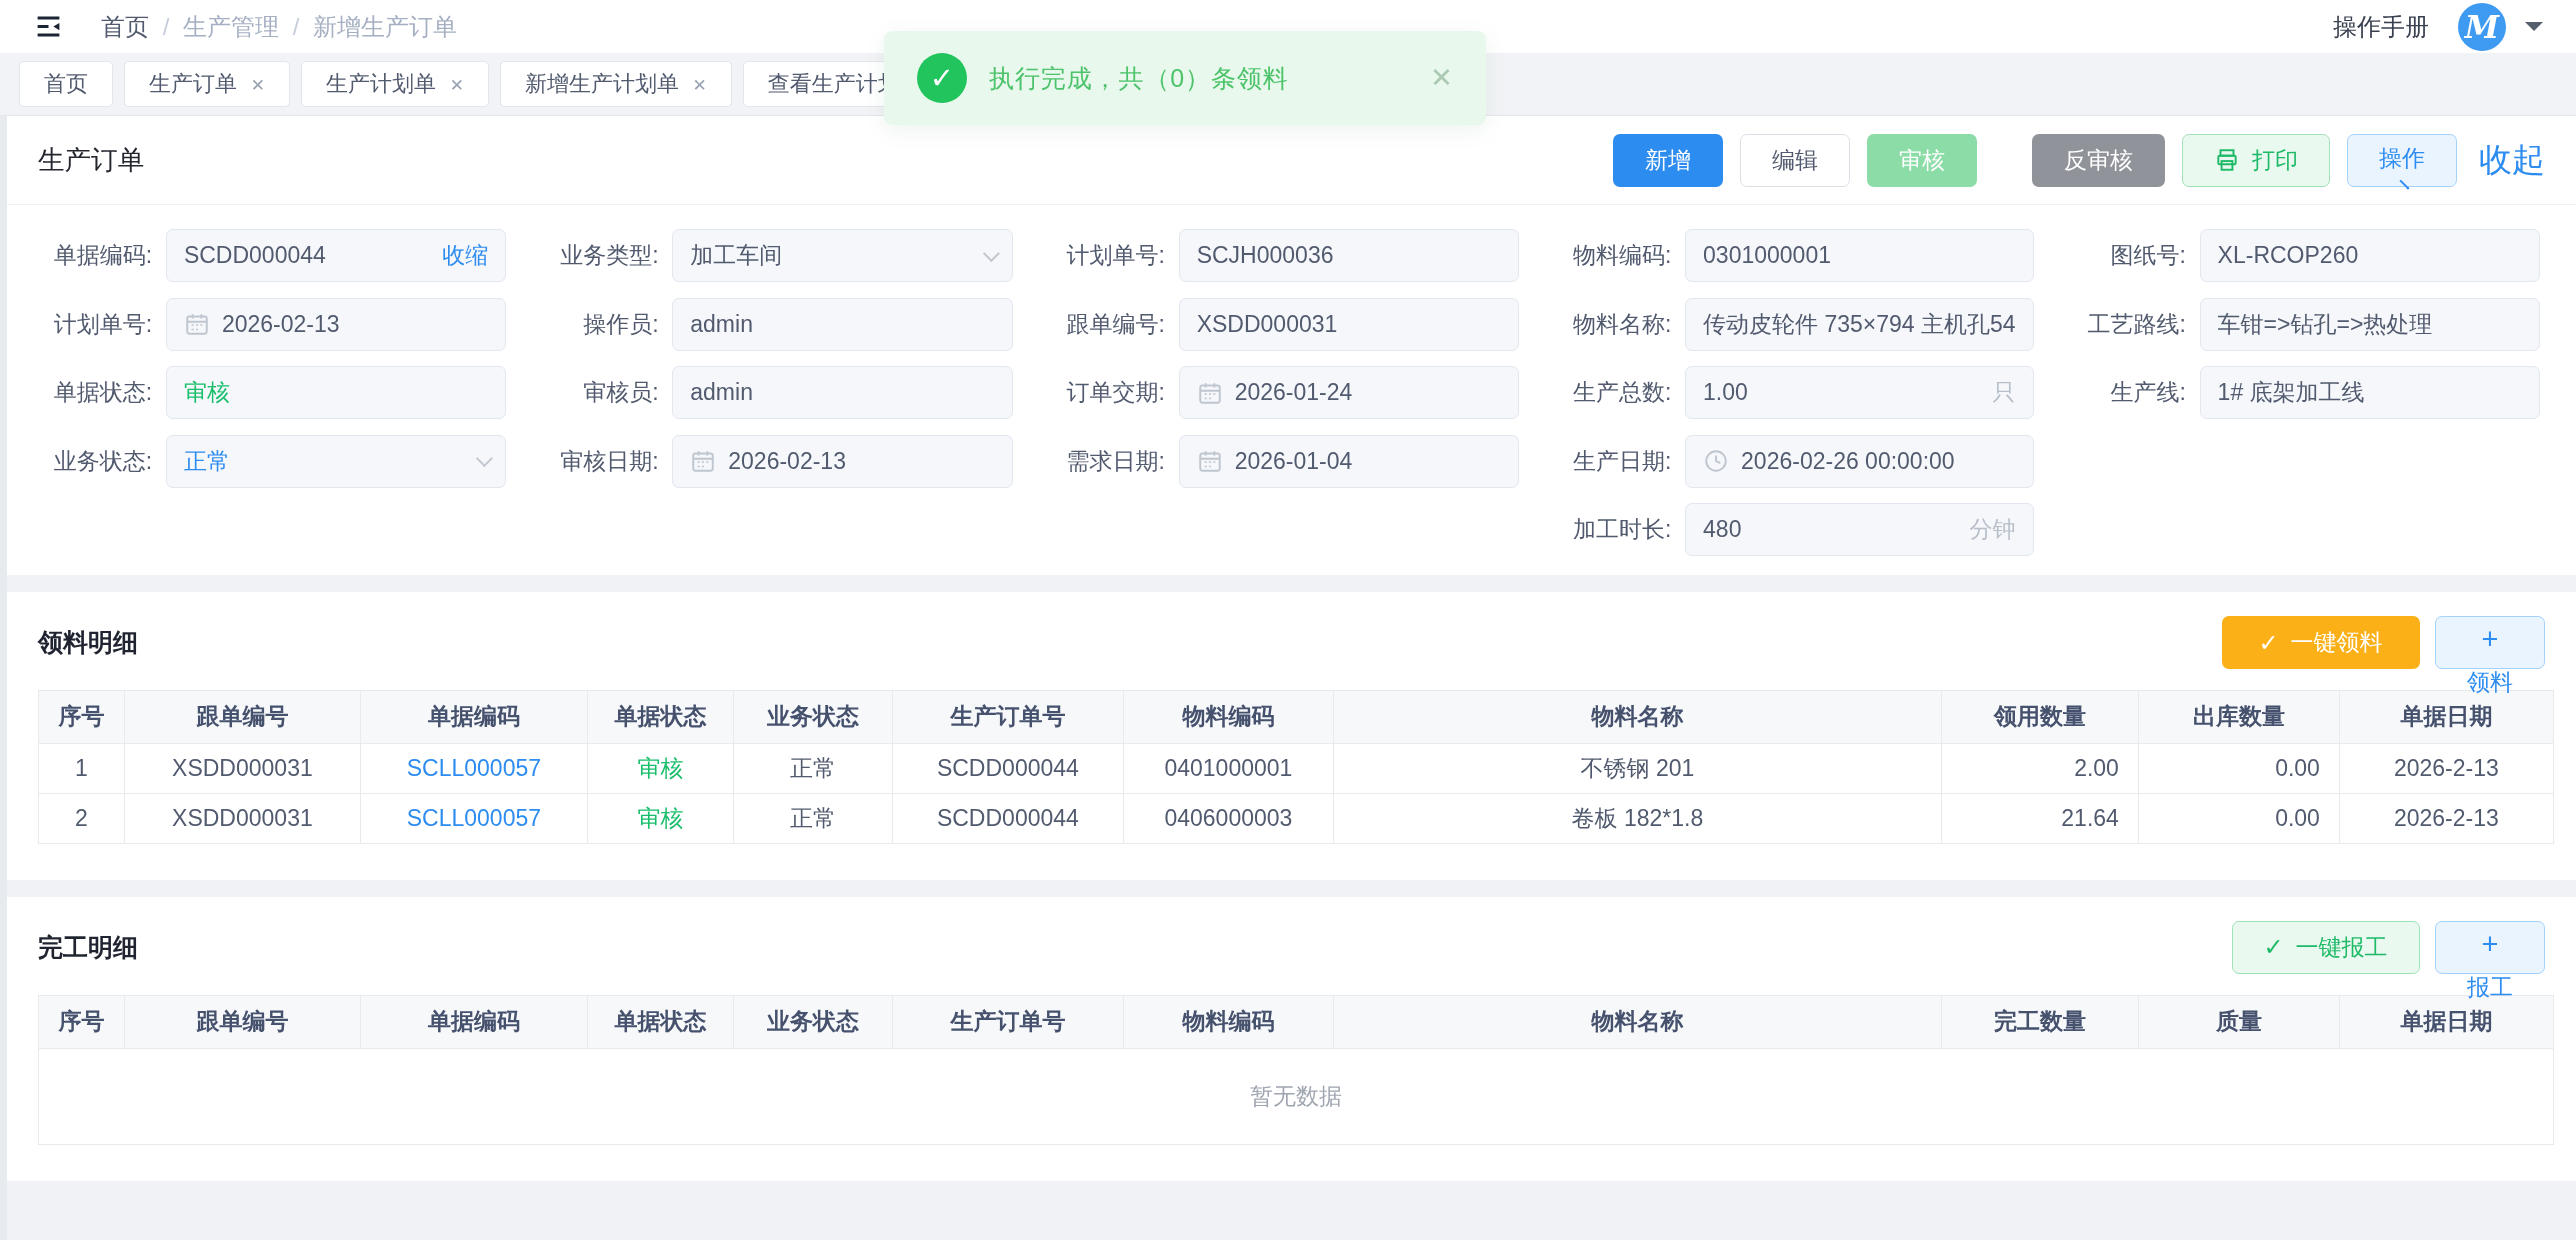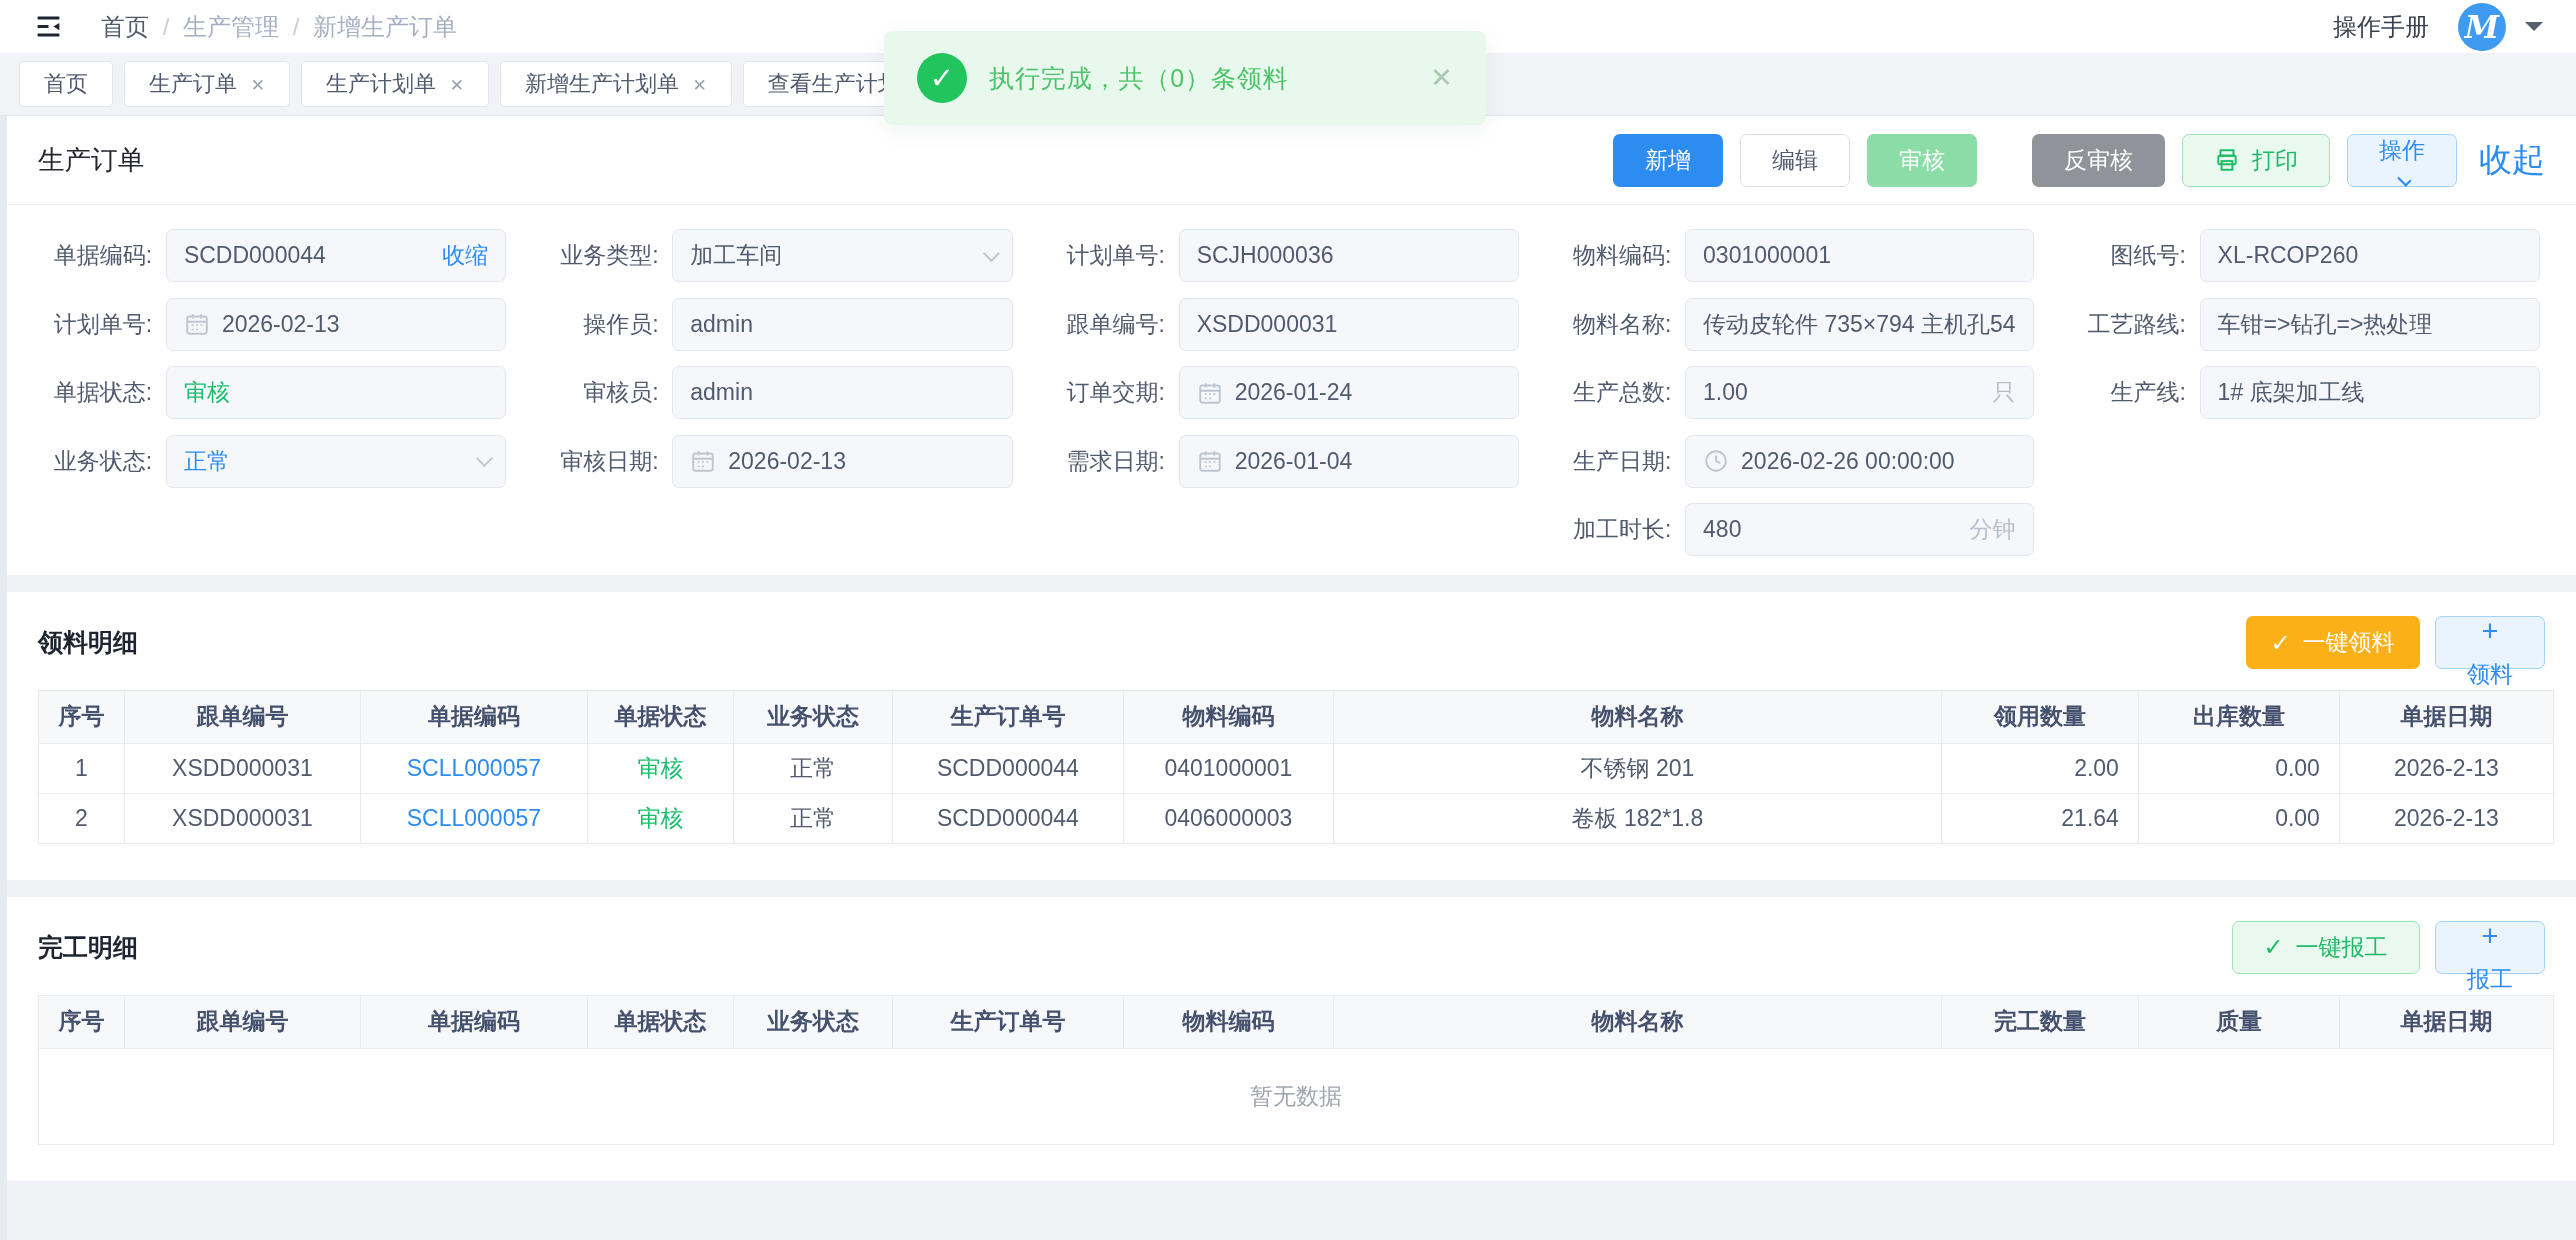--- a/index.html
+++ b/index.html
@@ -39,28 +39,28 @@
 
   
   .main { position:relative; padding-left:6.9px; }
   .card { background:#fff; }
   .gap { height:17px; }
 
   
   .toolbar { height:89px; display:flex; align-items:center; padding:0 31px; border-bottom:0.9px solid #eef1f6; }
   .page-title { font-size:26.6px; font-weight:500; color:#23262e; }
   .toolbar-actions { margin-left:auto; display:flex; align-items:center; gap:17px; }
-  .btn { height:53px; padding:0 31px; border-radius:6.9px; font-size:23px; display:inline-flex; align-items:center; gap:12px; border:0.9px solid transparent; background:#fff; cursor:pointer; white-space:nowrap; font-family:inherit; }
+  .btn { height:53px; padding:8px 31px; border-radius:6.9px; font-size:23px; display:inline-flex; align-items:center; gap:12px; border:0.9px solid transparent; background:#fff; cursor:pointer; white-space:nowrap; font-family:inherit; }
   .btn-primary { background:#2d8cf0; color:#fff; }
   .btn-default { border-color:#dcdfe6; color:#515a6e; }
   .btn-audit { background:#8bdca6; color:#fff; }
   .btn-gray { background:#909399; color:#fff;margin-left:38px; }
   .btn-ghost-green { background:#eaf9f0; border-color:#9fe3b7; color:#1fba68; }
   .btn-ghost-blue { background:#e9f4fe; border-color:#a5d2fc; color:#2d8cf0;flex-direction:column; }
-  .btn-warn { background:#fbb017; color:#fff; padding:0 24px; }
+  .btn-warn { background:#fbb017; color:#fff; padding:0 36px; }
   .collapse-link { font-size:33px; color:#2d8cf0; cursor:pointer; margin-left:5.1px; }
   .chev-down { display:inline-block; width:12px; height:12px; border-right:2.6px solid currentColor; border-bottom:2.6px solid currentColor; transform:rotate(45deg) translateY(-3.4px); }
   .icon-check::before { content:"✓"; font-size:24px; }
   .icon-plus::before { content:"+"; font-size:29px; line-height:1; }
 
   
   .form-grid { display:grid; grid-template-columns:repeat(5,1fr); column-gap:36px; row-gap:8.6px; padding:20.6px 36px 15.4px 29px; }
   .form-cell { display:flex; align-items:center; min-height:60px; }
   .f-label { flex:none; width:130px; text-align:right; padding-right:13.7px; font-size:23px; color:#515a6e; }
   .f-box { flex:1; height:53px; background:#f5f7fa; border:0.9px solid #e2e7ef; border-radius:6.9px; display:flex; align-items:center; gap:12px; padding:0 17px; font-size:23px; color:#515a6e; overflow:hidden; position:relative; }

